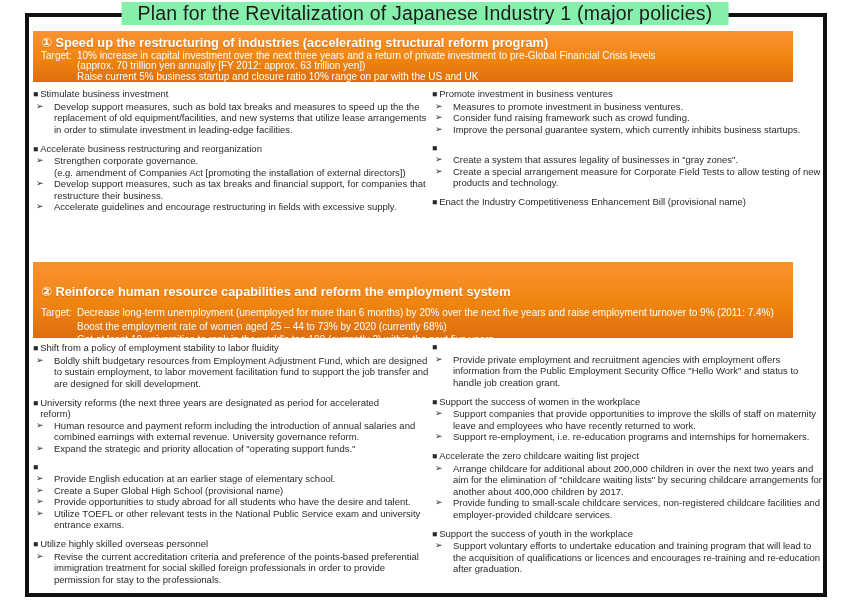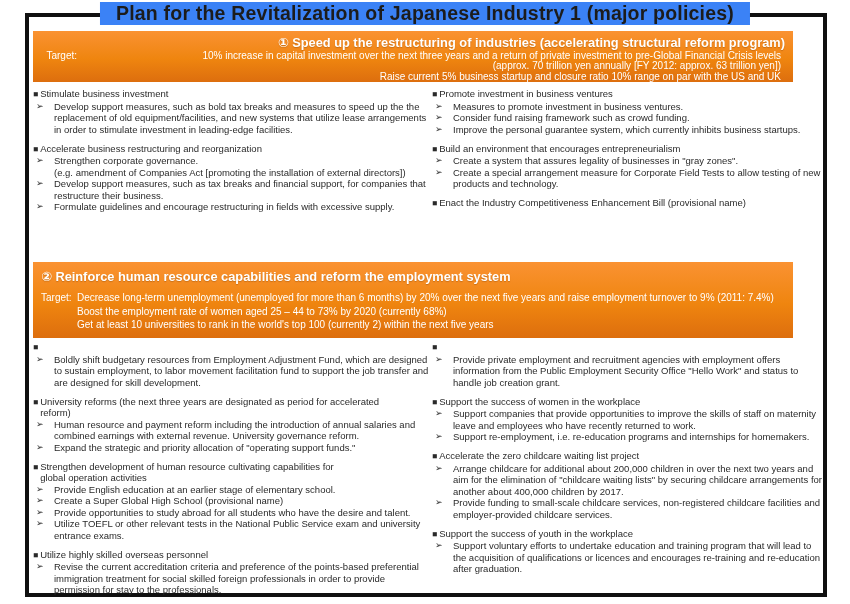--- a/index.html
+++ b/index.html
@@ -9,37 +9,37 @@
     color:#2a2a2a;
     -webkit-font-smoothing:antialiased;
   }
   .frame{
     position:absolute;left:25px;top:13px;width:802px;height:584px;
     box-sizing:border-box;border:4px solid var(--frame,#101010);
     background:transparent;
   }
   .title{
     position:absolute;top:2px;left:50%;transform:translateX(-50%);
-    margin:0;background:#3b82f6;padding:0 16px;
-    font-size:19.5px;font-weight:700;white-space:nowrap;
+    margin:0;background:#86efac;padding:0 16px;
+    font-size:19.5px;font-weight:400;white-space:nowrap;
     color:#1c1c1c;z-index:5;letter-spacing:0.2px;
   }
   .banner{
     position:absolute;left:33px;width:760px;box-sizing:border-box;
     background:linear-gradient(180deg,var(--banner-top,#fa9232) 0%,#ef850f 55%,var(--banner-bottom,#dd6e0e) 100%);
     color:#ffffff;z-index:2;
   }
-  #banner-0{top:31px;height:51px;text-align:right;}
+  #banner-0{top:31px;height:51px;}
   #banner-1{top:262px;height:76px;}
   .banner-heading{
     font-weight:bold;font-size:12.8px;line-height:15px;
     padding:4px 8px 0 8px;text-shadow:0 1px 1px rgba(120,60,0,0.35);
     white-space:nowrap;
   }
-  #banner-1 .banner-heading{padding-top:7px;}
+  #banner-1 .banner-heading{padding-top:22px;}
   .target-row{display:flex;font-size:10px;padding:1px 12px 0 8px;}
   #banner-1 .target-row{padding-top:7px;}
   .target-label{flex:none;width:36px;line-height:10.4px;}
   #banner-1 .target-label{line-height:13.6px;}
   .target-lines{flex:1;}
   .target-line{line-height:10.4px;white-space:nowrap;}
   #banner-1 .target-line{line-height:13.6px;}
   .col{position:absolute;font-size:9.5px;line-height:11.5px;z-index:1;}
   #col-0-left{left:33px;top:88px;width:400px;}
   #col-0-right{left:432px;top:88px;width:394px;}
@@ -90,21 +90,21 @@
           <span class="arrow">➢</span>
           <span class="item-text">Strengthen corporate governance.
 (e.g. amendment of Companies Act [promoting the installation of external directors])</span>
         </div>
         <div class="item">
           <span class="arrow">➢</span>
           <span class="item-text">Develop support measures, such as tax breaks and financial support, for companies that restructure their business.</span>
         </div>
         <div class="item">
           <span class="arrow">➢</span>
-          <span class="item-text">Formulate guidelines and encourage restructuring in fields with excessive supply.</span>
+          <span class="item-text">Accelerate guidelines and encourage restructuring in fields with excessive supply.</span>
         </div>
       </div>
     </div>
     <div class="col" id="col-0-right">
       <div class="group">
         <div class="group-heading">
           <span class="square">■</span>
           <span class="heading-text">Promote investment in business ventures</span>
         </div>
         <div class="item">
@@ -116,21 +116,20 @@
           <span class="item-text">Consider fund raising framework such as crowd funding.</span>
         </div>
         <div class="item">
           <span class="arrow">➢</span>
           <span class="item-text">Improve the personal guarantee system, which currently inhibits business startups.</span>
         </div>
       </div>
       <div class="group">
         <div class="group-heading">
           <span class="square">■</span>
-          <span class="heading-text">Build an environment that encourages entrepreneurialism</span>
         </div>
         <div class="item">
           <span class="arrow">➢</span>
           <span class="item-text">Create a system that assures legality of businesses in "gray zones".</span>
         </div>
         <div class="item">
           <span class="arrow">➢</span>
           <span class="item-text">Create a special arrangement measure for Corporate Field Tests to allow testing of new products and technology.</span>
         </div>
       </div>
@@ -149,20 +148,21 @@
           <div class="target-line">Decrease long-term unemployment (unemployed for more than 6 months) by 20% over the next five years and raise employment turnover to 9% (2011: 7.4%)</div>
           <div class="target-line">Boost the employment rate of women aged 25 – 44 to 73% by 2020 (currently 68%)</div>
           <div class="target-line">Get at least 10 universities to rank in the world's top 100 (currently 2) within the next five years</div>
         </div>
       </div>
     </div>
     <div class="col" id="col-1-left">
       <div class="group">
         <div class="group-heading">
           <span class="square">■</span>
+          <span class="heading-text">Shift from a policy of employment stability to labor fluidity</span>
         </div>
         <div class="item">
           <span class="arrow">➢</span>
           <span class="item-text">Boldly shift budgetary resources from Employment Adjustment Fund, which are designed to sustain employment, to labor movement facilitation fund to support the job transfer and are designed for skill development.</span>
         </div>
       </div>
       <div class="group">
         <div class="group-heading">
           <span class="square">■</span>
           <span class="heading-text">University reforms (the next three years are designated as period for accelerated
@@ -173,22 +173,20 @@
           <span class="item-text">Human resource and payment reform including the introduction of annual salaries and combined earnings with external revenue. University governance reform.</span>
         </div>
         <div class="item">
           <span class="arrow">➢</span>
           <span class="item-text">Expand the strategic and priority allocation of  "operating support funds."</span>
         </div>
       </div>
       <div class="group">
         <div class="group-heading">
           <span class="square">■</span>
-          <span class="heading-text">Strengthen development of human resource cultivating capabilities for
-global operation activities</span>
         </div>
         <div class="item">
           <span class="arrow">➢</span>
           <span class="item-text">Provide English education at an earlier stage of elementary school.</span>
         </div>
         <div class="item">
           <span class="arrow">➢</span>
           <span class="item-text">Create a Super Global High School (provisional name)</span>
         </div>
         <div class="item">

